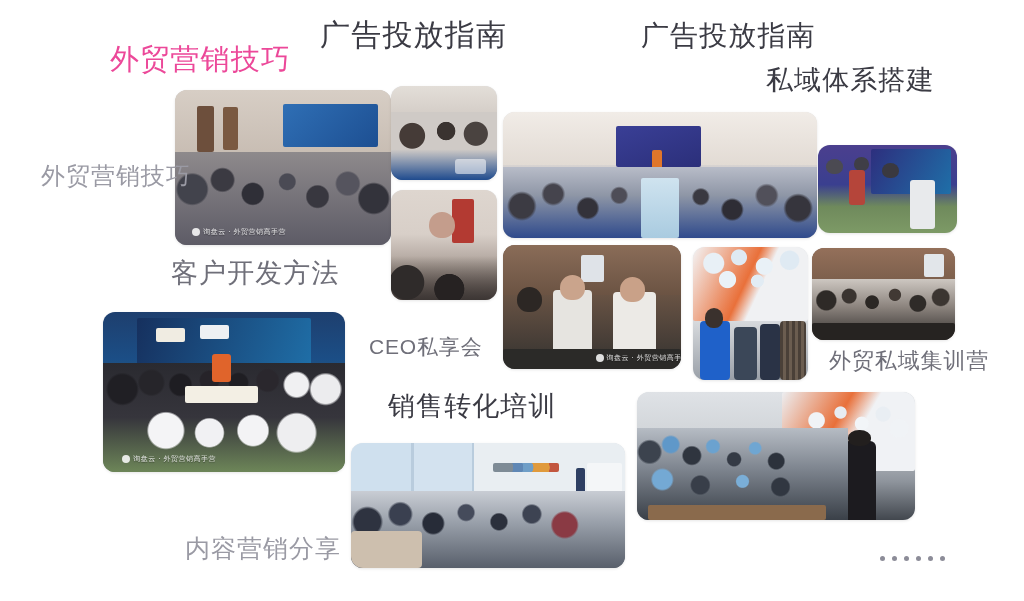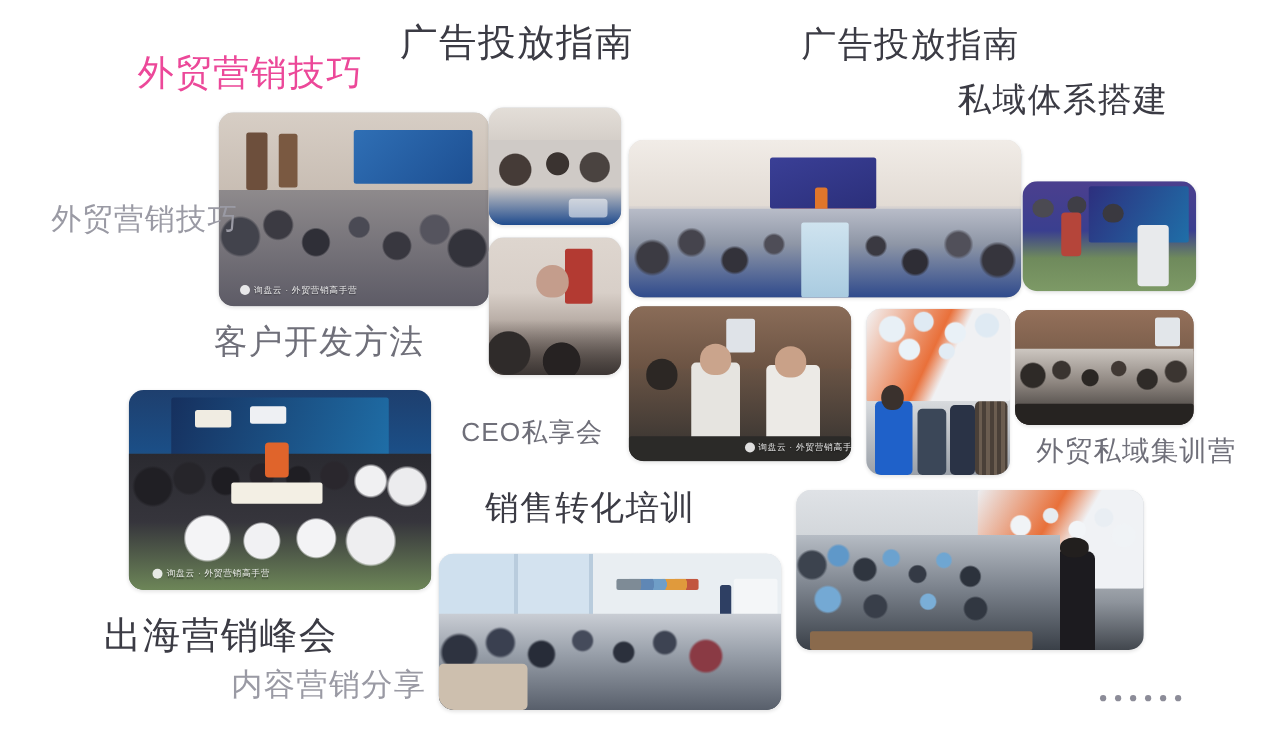--- a/index.html
+++ b/index.html
@@ -281,21 +281,20 @@
   <div class="label lbl-light" style="left: 41px; top: 163px; font-size: 24px; color: rgb(154, 154, 164);">外贸营销技巧</div>
 
   <div class="label lbl-mid" style="left: 171px; top: 259px; font-size: 27px; color: rgb(111, 111, 121);">客户开发方法</div>
 
   <div class="label lbl-mid" style="left: 369px; top: 335px; font-size: 21px; color: rgb(111, 111, 121);">CEO私享会</div>
 
   <div class="label lbl-dark" style="left: 388px; top: 392px; font-size: 27px; color: rgb(59, 59, 68);">销售转化培训</div>
 
   <div class="label lbl-mid" style="left: 829px; top: 349px; font-size: 22px; color: rgb(111, 111, 121);">外贸私域集训营</div>
 
-  <div class="label lbl-dark" style="left: 83px; top: 492px; font-size: 30px; color: rgb(59, 59, 68);">出海营销峰会</div>
 
   <div class="label lbl-light" style="left: 185px; top: 535px; font-size: 25px; color: rgb(154, 154, 164);">内容营销分享</div>
 
 
   <div class="ellipsis" style="left:880px;top:556px;">
     <i style="background: rgb(140, 140, 152);"></i>
     <i style="background: rgb(140, 140, 152);"></i>
     <i style="background: rgb(140, 140, 152);"></i>
     <i style="background: rgb(140, 140, 152);"></i>
     <i style="background: rgb(140, 140, 152);"></i>

